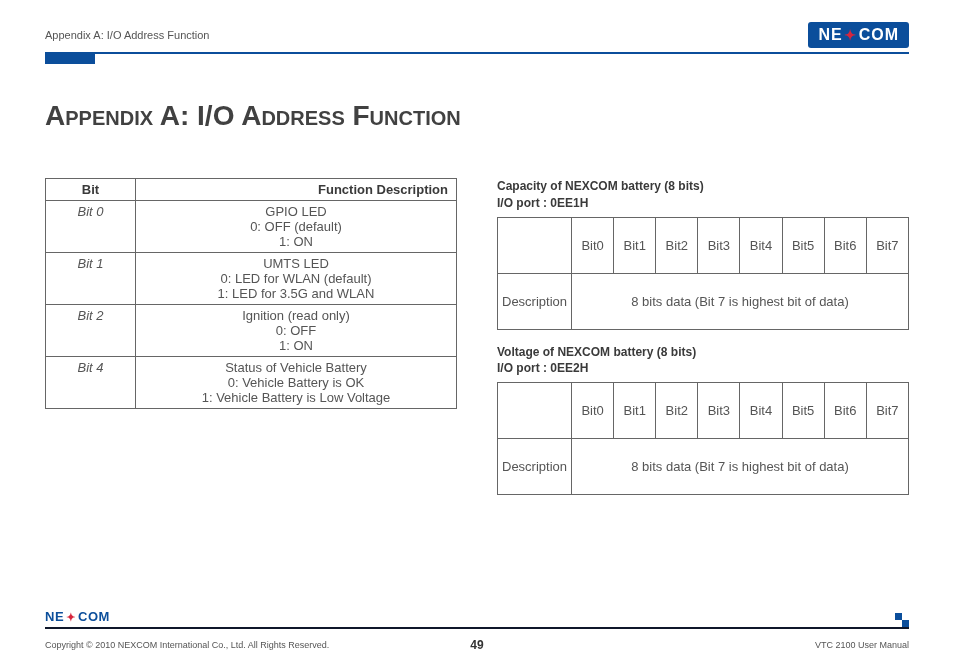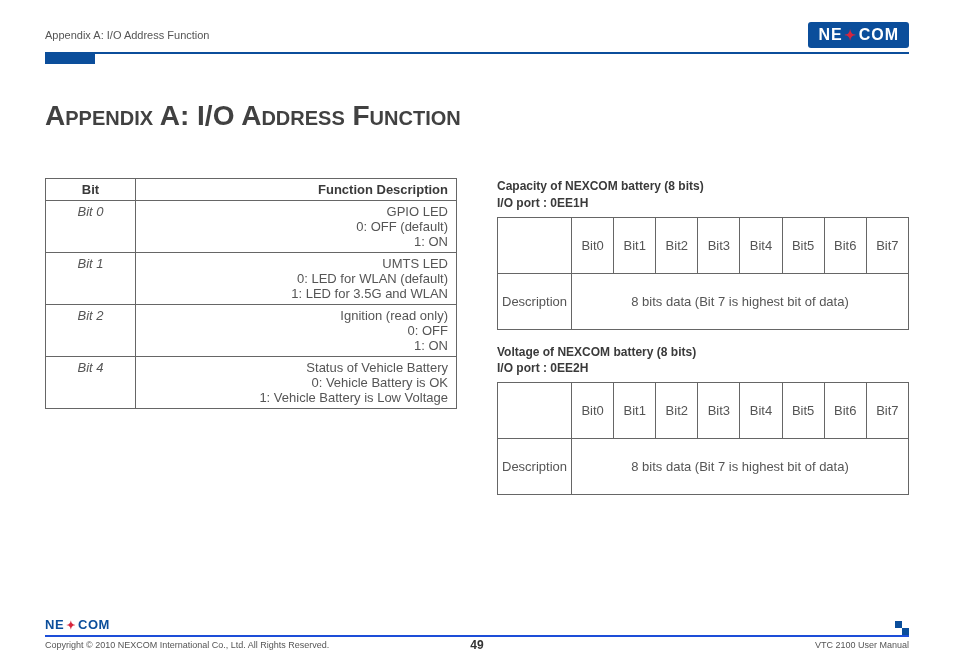--- a/index.html
+++ b/index.html
@@ -80,21 +80,21 @@
   }
   table {
     border-collapse: collapse;
     width: 100%;
     font-size: 13px;
     color: #555;
   }
   th, td {
     border: 1px solid #666;
     padding: 3px 8px;
-    text-align: right;
+    text-align: center;
     vertical-align: top;
   }
   th {
     font-weight: bold;
     text-align: right;
     color: #3a3a3a;
   }
   .bitcol { width: 90px; text-align: center; }
   .bitcell { text-align: center; font-style: italic; }
   .bits-table th, .bits-table td {
@@ -103,23 +103,23 @@
   }
   .bits-table .desc-label { text-align: center; width: 70px; }
   .sec-gap { margin-top: 14px; }
   .footer {
     position: absolute;
     left: 45px;
     right: 45px;
     bottom: 22px;
   }
   .footer-line {
-    border-top: 2px solid #1d4ed8;
-    position: relative;
-    padding-top: 3px;
+    border-top: 2px solid #0f172a;
+    position: relative;
+    padding-top: 11px;
     display: flex;
     justify-content: space-between;
     align-items: center;
     font-size: 9px;
     color: #555;
   }
   .footer .logo-bottom {
     position: absolute;
     top: -18px;
     left: 0;

